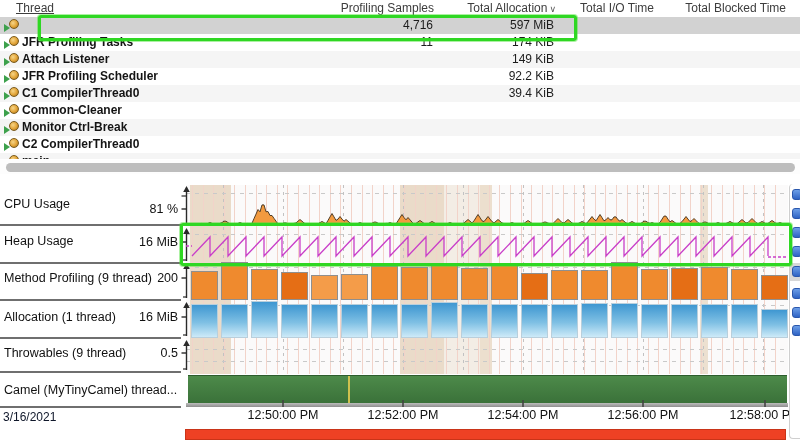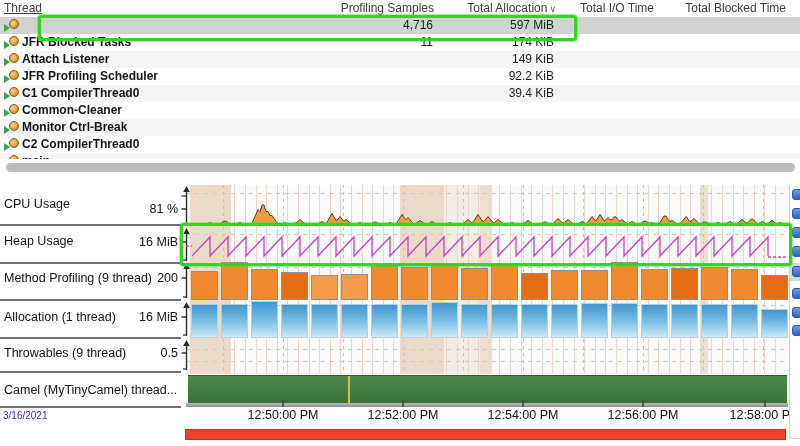--- a/index.html
+++ b/index.html
@@ -38,21 +38,21 @@
   .abar{position:absolute;bottom:0;width:27px;border:1px solid #b9cfdc;box-sizing:border-box;
         background:linear-gradient(to bottom,#3f97d1 0%,#7fc0e4 55%,#cdeaf8 100%);}
   #camel-bar{position:absolute;left:188px;top:375px;width:599px;height:28px;z-index:2;
         background:linear-gradient(to bottom,#4d8a4a,#35683384);border-top:1px solid #2d5c2d;
         background-color:#3f7a3f;}
   #camel-marker{position:absolute;top:0;width:2px;height:28px;background:#cfc14e;}
   #time-axis-strip{position:absolute;left:186px;top:403px;width:602px;height:4px;
         background:linear-gradient(to bottom,#bdbdbd,#8e8e8e);z-index:2;}
   .time-label{position:absolute;top:408px;transform:translateX(-50%);font-size:12.5px;color:#111;
         white-space:nowrap;z-index:2;}
-  #date-label{position:absolute;left:3px;top:410px;font-size:10px;color:#4c1d95;z-index:2;text-align:right;}
+  #date-label{position:absolute;left:3px;top:410px;font-size:12px;color:#0f172a;z-index:2;text-align:right;}
   #bottom-scrollbar{position:absolute;left:185px;top:429px;width:601px;height:11px;background:#ee4124;
         border:1px solid #c93418;box-sizing:border-box;z-index:2;}
   #right-strip{position:absolute;left:789px;top:184px;width:11px;height:254px;background:#fff;
         border-left:1px solid #cfcfcf;border-bottom:1px solid #cfcfcf;border-radius:4px 0 0 4px;z-index:5;}
   .blue-stub{position:absolute;left:2px;width:10px;height:11px;border-radius:3px;
         background:linear-gradient(#6d9fe8,#2f63c4);border:1px solid #2a57ad;box-sizing:border-box;}
   .stub-sel{position:absolute;left:0;width:11px;height:18px;background:#d8d8d8;}
   .annot{position:absolute;border:3px solid #2fd723;border-radius:3px;z-index:6;
         box-shadow:0 0 0 1px rgba(72,224,48,.45);}
   #chart-svg{position:absolute;left:0;top:0;width:800px;height:446px;z-index:3;pointer-events:none;}
@@ -64,41 +64,41 @@
 
   <div id="thread-table">
     <div id="col-seps">
         <div class="col-sep" style="left: 318px;"></div>
         <div class="col-sep" style="left: 440px;"></div>
         <div class="col-sep" style="left: 558px;"></div>
         <div class="col-sep" style="left: 658px;"></div>
         <div class="col-sep" style="left: 792px;"></div>
       </div>
     <div id="table-header">
-        <div class="hcell" style="left: 4px; text-decoration: underline;">Thread</div>
+        <div class="hcell" style="left: 16px; text-decoration: underline;">Thread</div>
         <div class="hcell" style="right: 366px;">Profiling Samples</div>
         <div class="hcell" style="right: 244px;">Total Allocation<span class="sort-chev">∨</span></div>
         <div class="hcell" style="right: 146px;">Total I/O Time</div>
         <div class="hcell" style="right: 14px;">Total Blocked Time</div>
       </div>
     <div id="thread-rows">
         <div class="trow" style="top: 17px; background: rgb(210, 210, 210);">
           <span class="thread-icon">
             <span class="play"></span>
             <span class="ring"></span>
           </span>
           <span class="v" style="right: 367px;">4,716</span>
           <span class="v" style="right: 246px;">597 MiB</span>
         </div>
         <div class="trow" style="top: 34px; background: rgb(255, 255, 255);">
           <span class="thread-icon">
             <span class="play"></span>
             <span class="ring"></span>
           </span>
-          <span class="tname">JFR Blocked Tasks</span>
+          <span class="tname">JFR Profiling Tasks</span>
           <span class="v" style="right: 367px;">11</span>
           <span class="v" style="right: 246px;">174 KiB</span>
         </div>
         <div class="trow" style="top: 51px; background: rgb(245, 245, 245);">
           <span class="thread-icon">
             <span class="play"></span>
             <span class="ring"></span>
           </span>
           <span class="tname">Attach Listener</span>
           <span class="v" style="right: 246px;">149 KiB</span>

